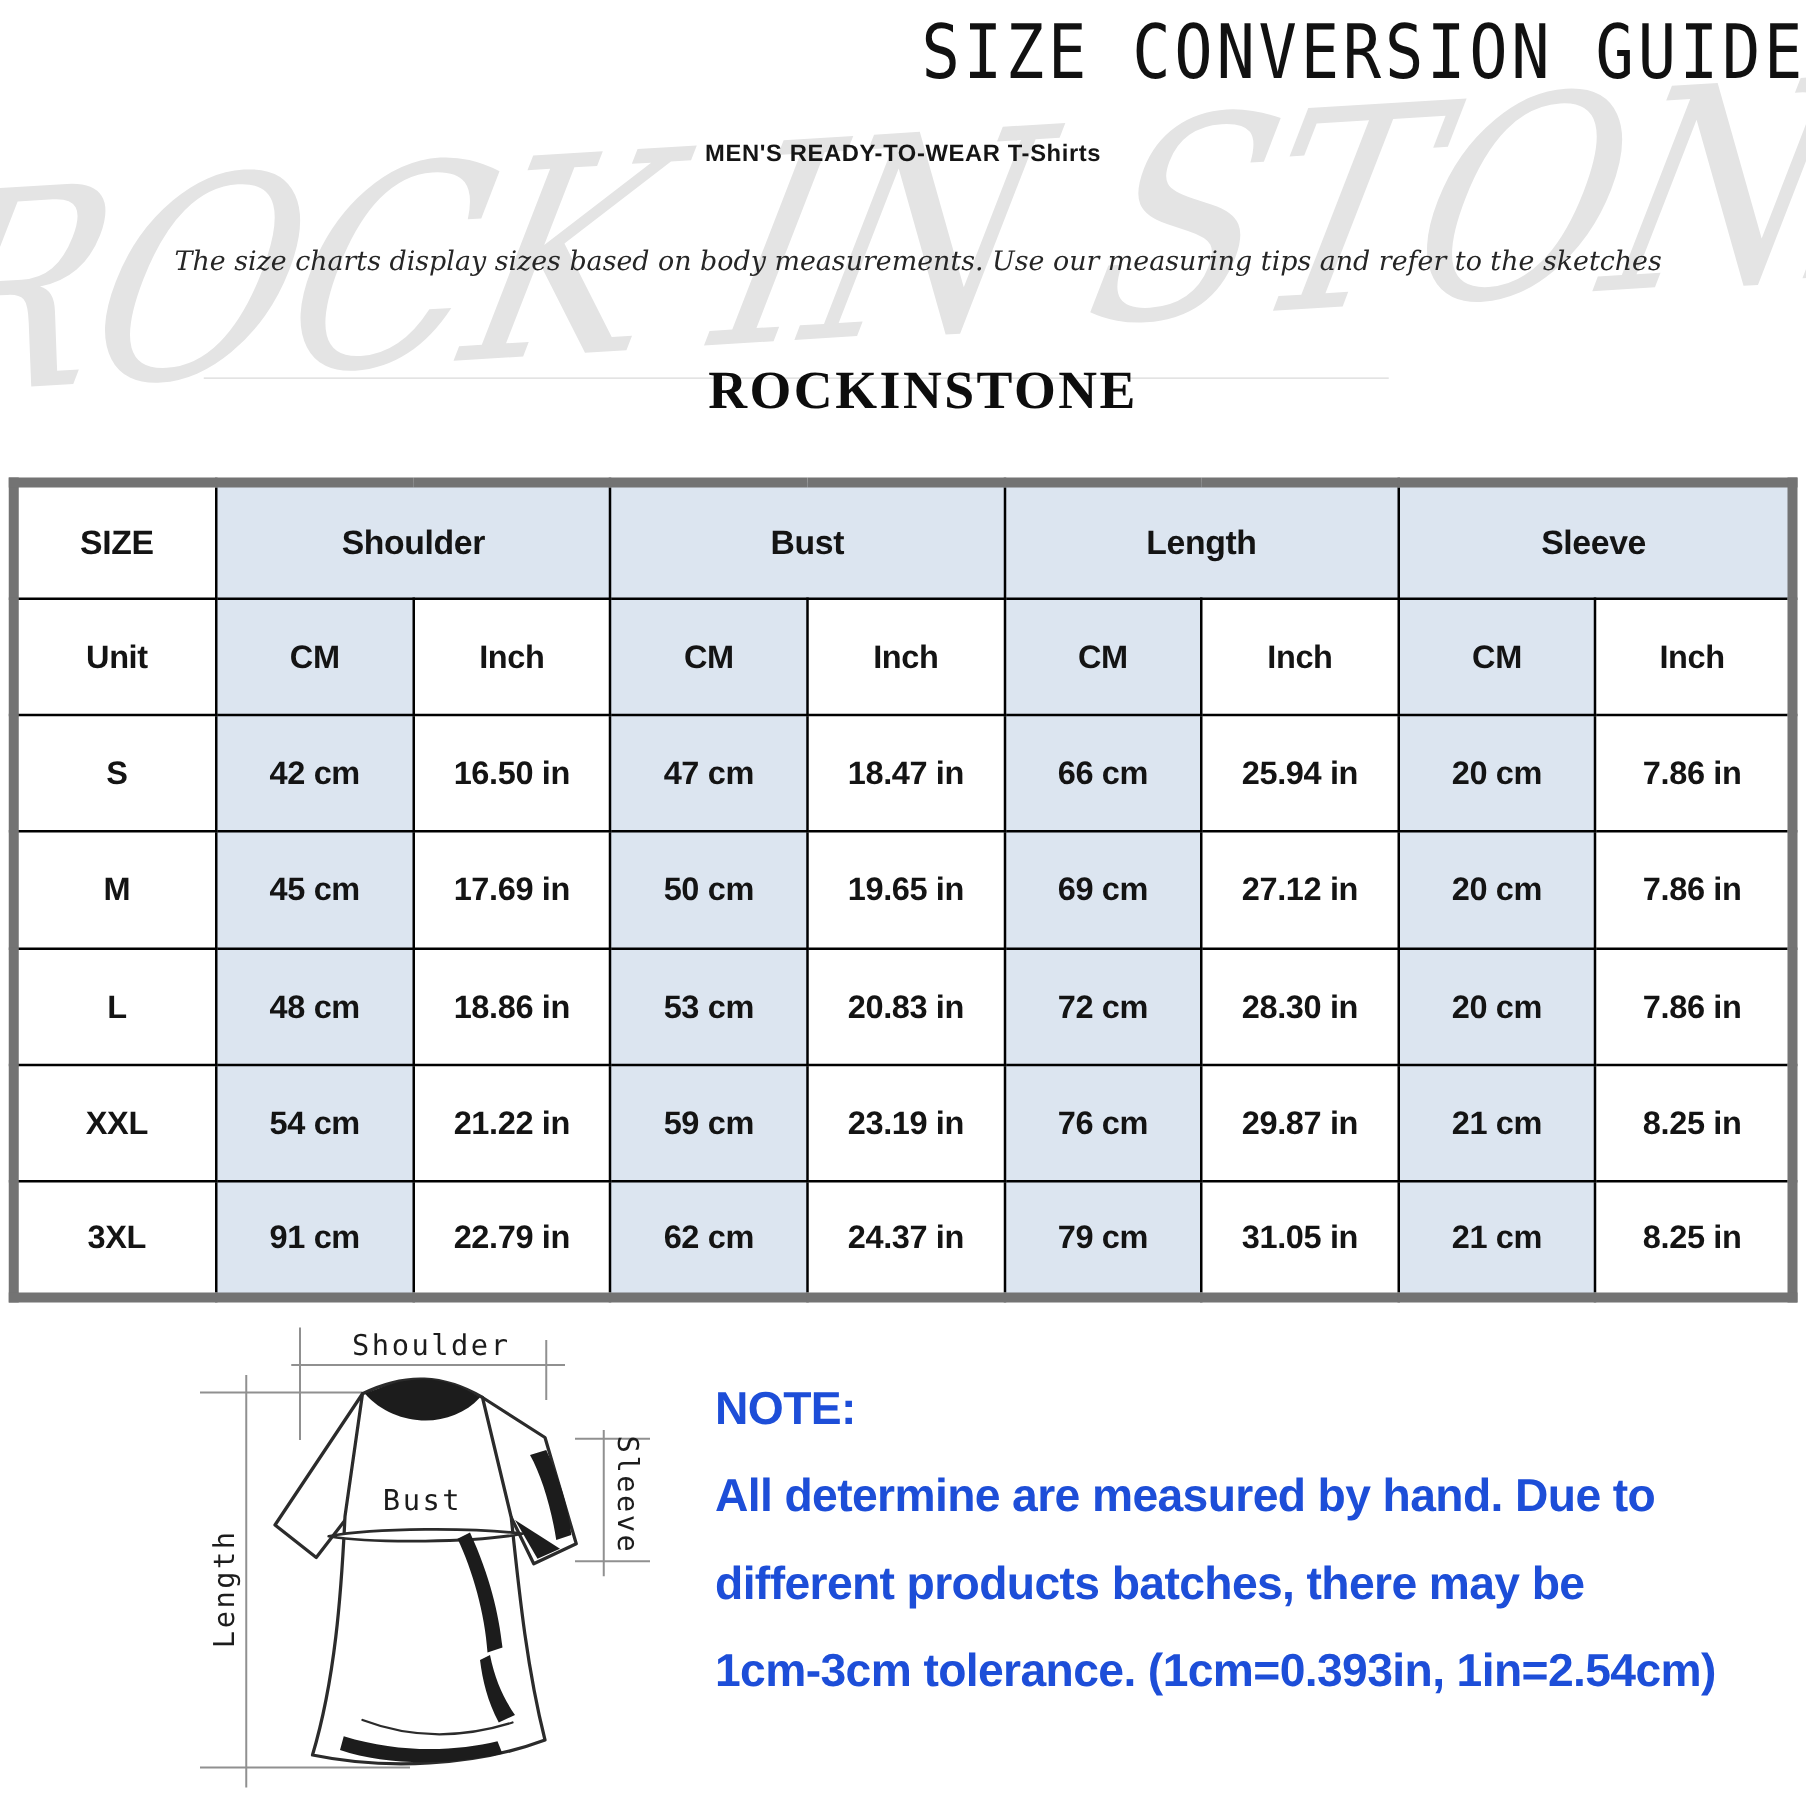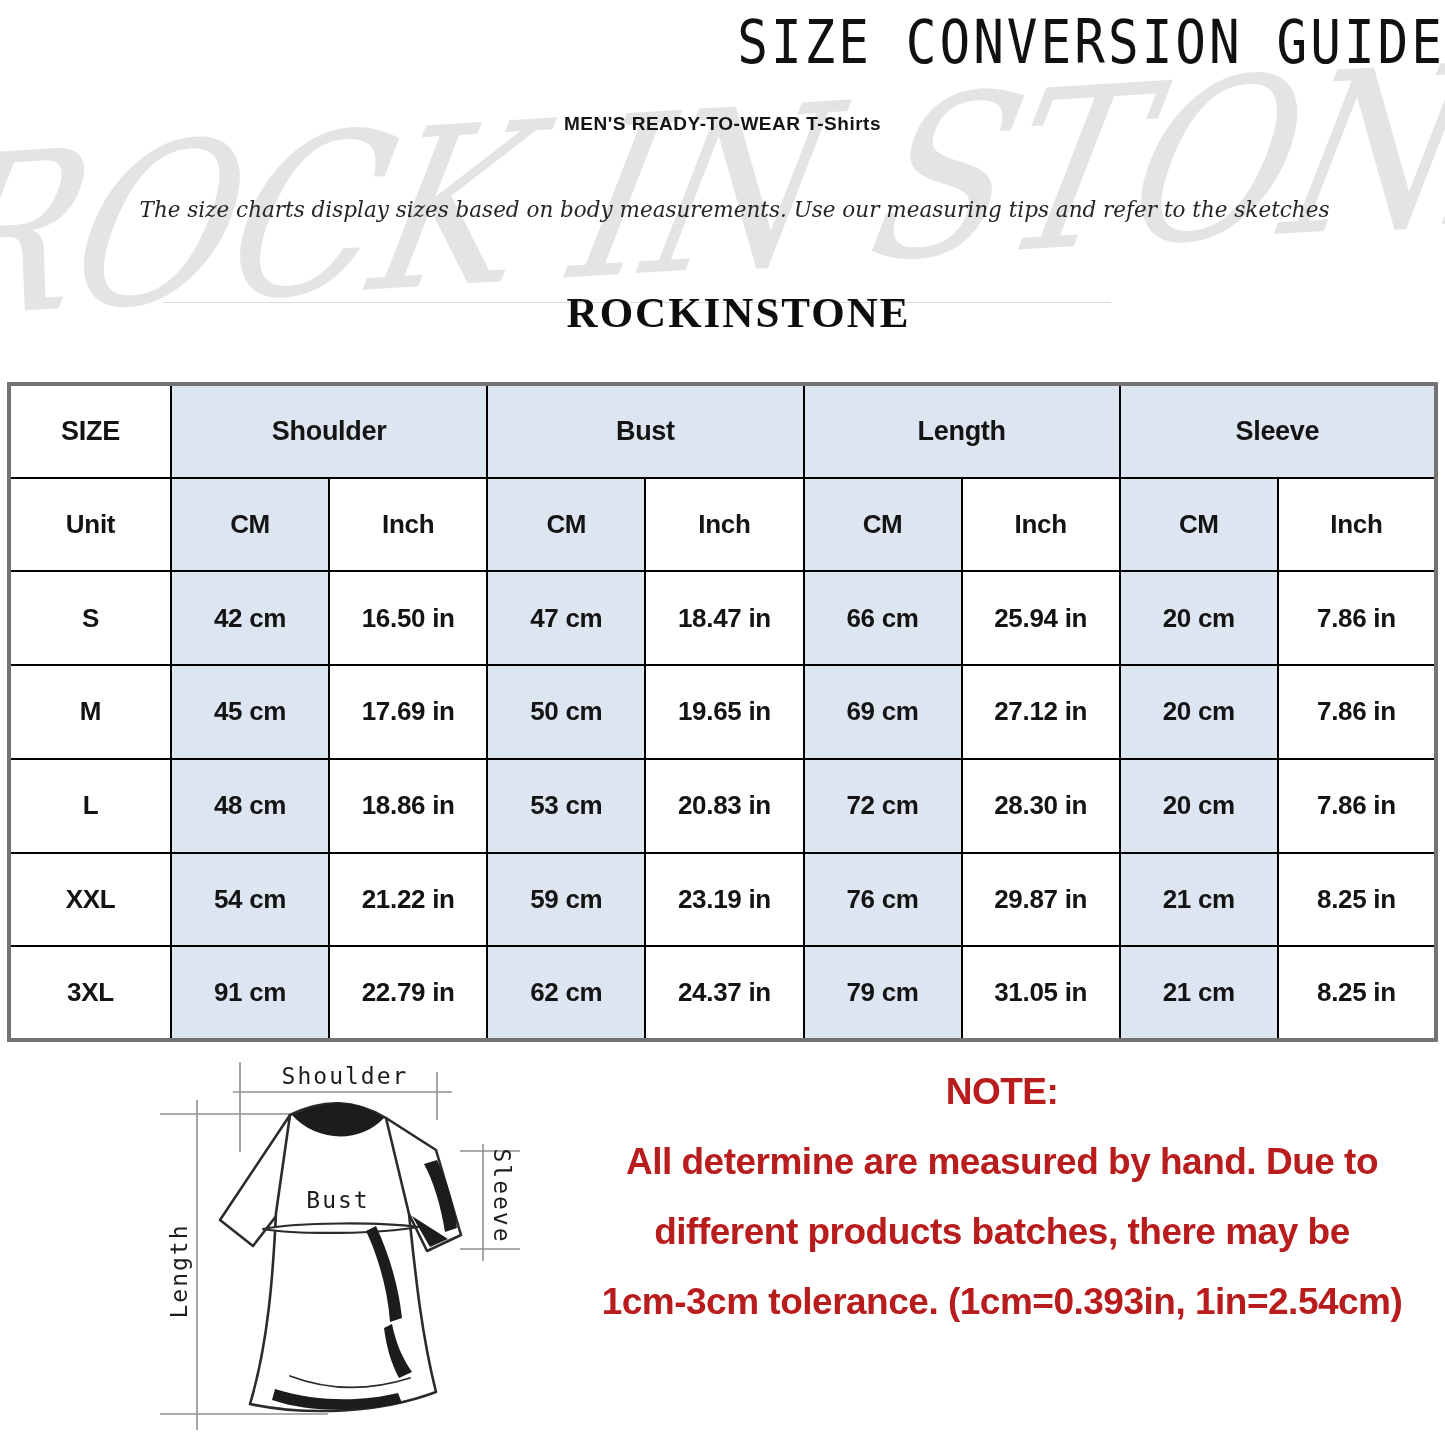--- a/index.html
+++ b/index.html
@@ -28,37 +28,37 @@
   .subtitle{position:absolute;top:113px;left:0;width:100%;text-align:center;z-index:1;
     font-weight:bold;font-size:19px;letter-spacing:0.5px;color:#151515;}
   .desc{position:absolute;top:186px;left:12px;width:100%;text-align:center;z-index:1;
     font-family:"DejaVu Serif",serif;font-style:italic;font-size:21.5px;line-height:48px;color:#262626;}
   .brand{position:absolute;top:288px;left:0;width:100%;text-align:center;z-index:1;
     font-family:"Liberation Serif",serif;font-weight:bold;font-size:43px;letter-spacing:2px;color:#0d0d0d;padding-left:16px;}
   
   .size-table{
     position:absolute;top:382px;left:7px;width:1431px;height:660px;z-index:1;
     border-collapse:collapse;table-layout:fixed;background:#fff;
-    border:4px solid #737373;
+    border:8px solid #737373;
   }
   .size-table tr{height:82px;}
   .size-table td,.size-table th{
     border:2.4px solid #000;text-align:center;vertical-align:middle;
     font-weight:bold;font-size:26px;letter-spacing:-0.3px;padding:0;color:#141414;
   }
   .size-table th{font-size:27px;}
   .blue{background:#dce5f0;}
   
   .diagram{position:absolute;left:140px;top:1056px;z-index:1;}
   .diagram text{
     font-family:"DejaVu Sans Mono",monospace;font-size:23px;letter-spacing:2px;fill:#1c1c1c;
   }
   .note{
-    position:absolute;left:572px;top:1057px;width:860px;z-index:1;
-    font-weight:bold;font-size:37px;line-height:70px;letter-spacing:-0.5px;color:#b91c1c;text-align:center;
+    position:absolute;left:572px;top:1092px;width:860px;z-index:1;
+    font-weight:bold;font-size:37px;line-height:70px;letter-spacing:-0.5px;color:#1d4ed8;
   }
 </style>
 </head>
 <body>
 
 <div class="watermark">ROCK IN STONE</div>
 <div class="hairline"></div>
 
 <div class="title">
   <span>SIZE CONVERSION GUIDE</span>

